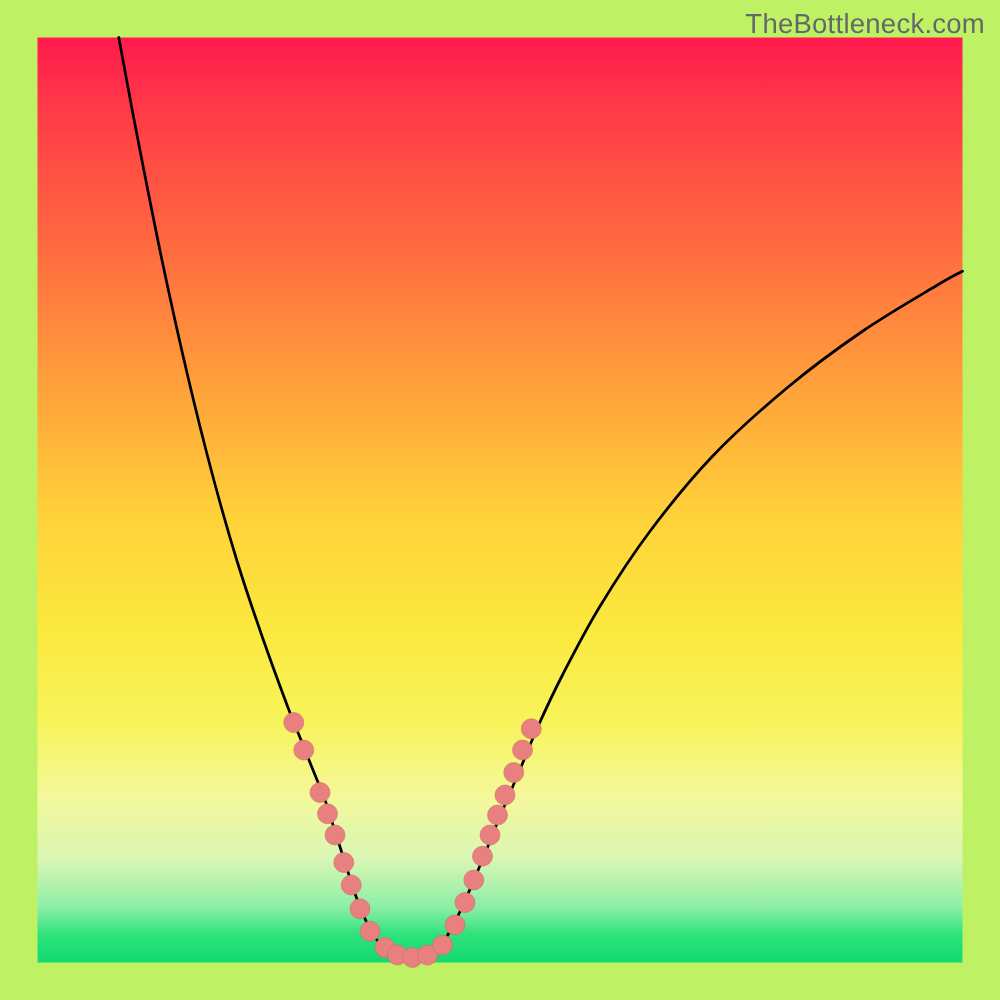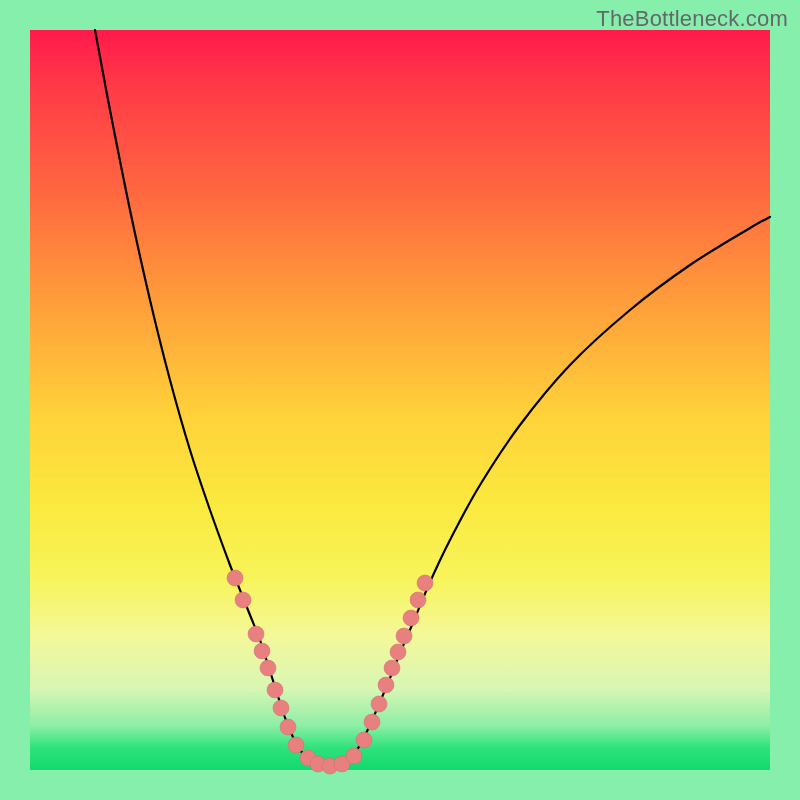--- a/index.html
+++ b/index.html
@@ -1,21 +1,21 @@
 <!DOCTYPE html>
 <html><head>
 <meta charset="utf-8">
 <style>
   * { margin: 0; padding: 0; box-sizing: border-box; }
   html, body { width: 800px; height: 800px; overflow: hidden; background: #000; }
   .frame {
     position: absolute;
     left: 0; top: 0;
     width: 800px; height: 800px;
-    background: #86efac;
+    background: #bef264;
   }
   .plot {
     position: absolute;
     left: 30px; top: 30px;
     width: 740px; height: 740px;
     background: linear-gradient(to bottom,
       #ff1a4d 0%,
       #ff3b47 8%,
       #ff6840 22%,
       #ffa23a 38%,

